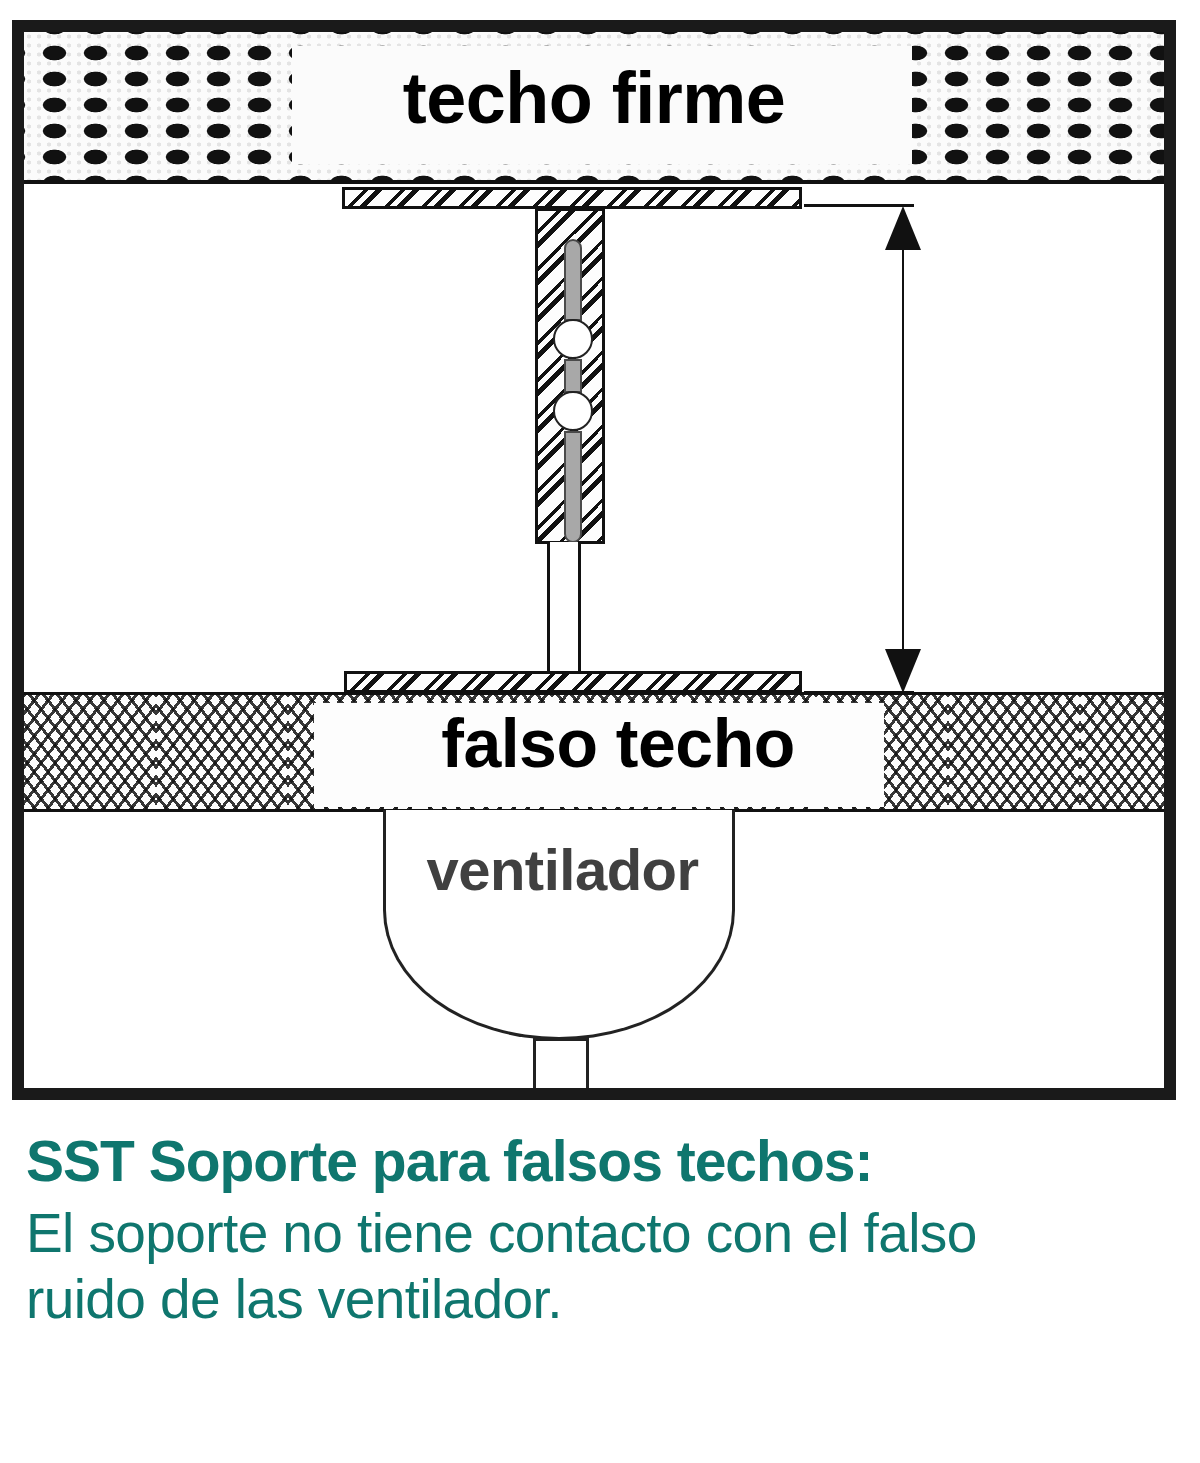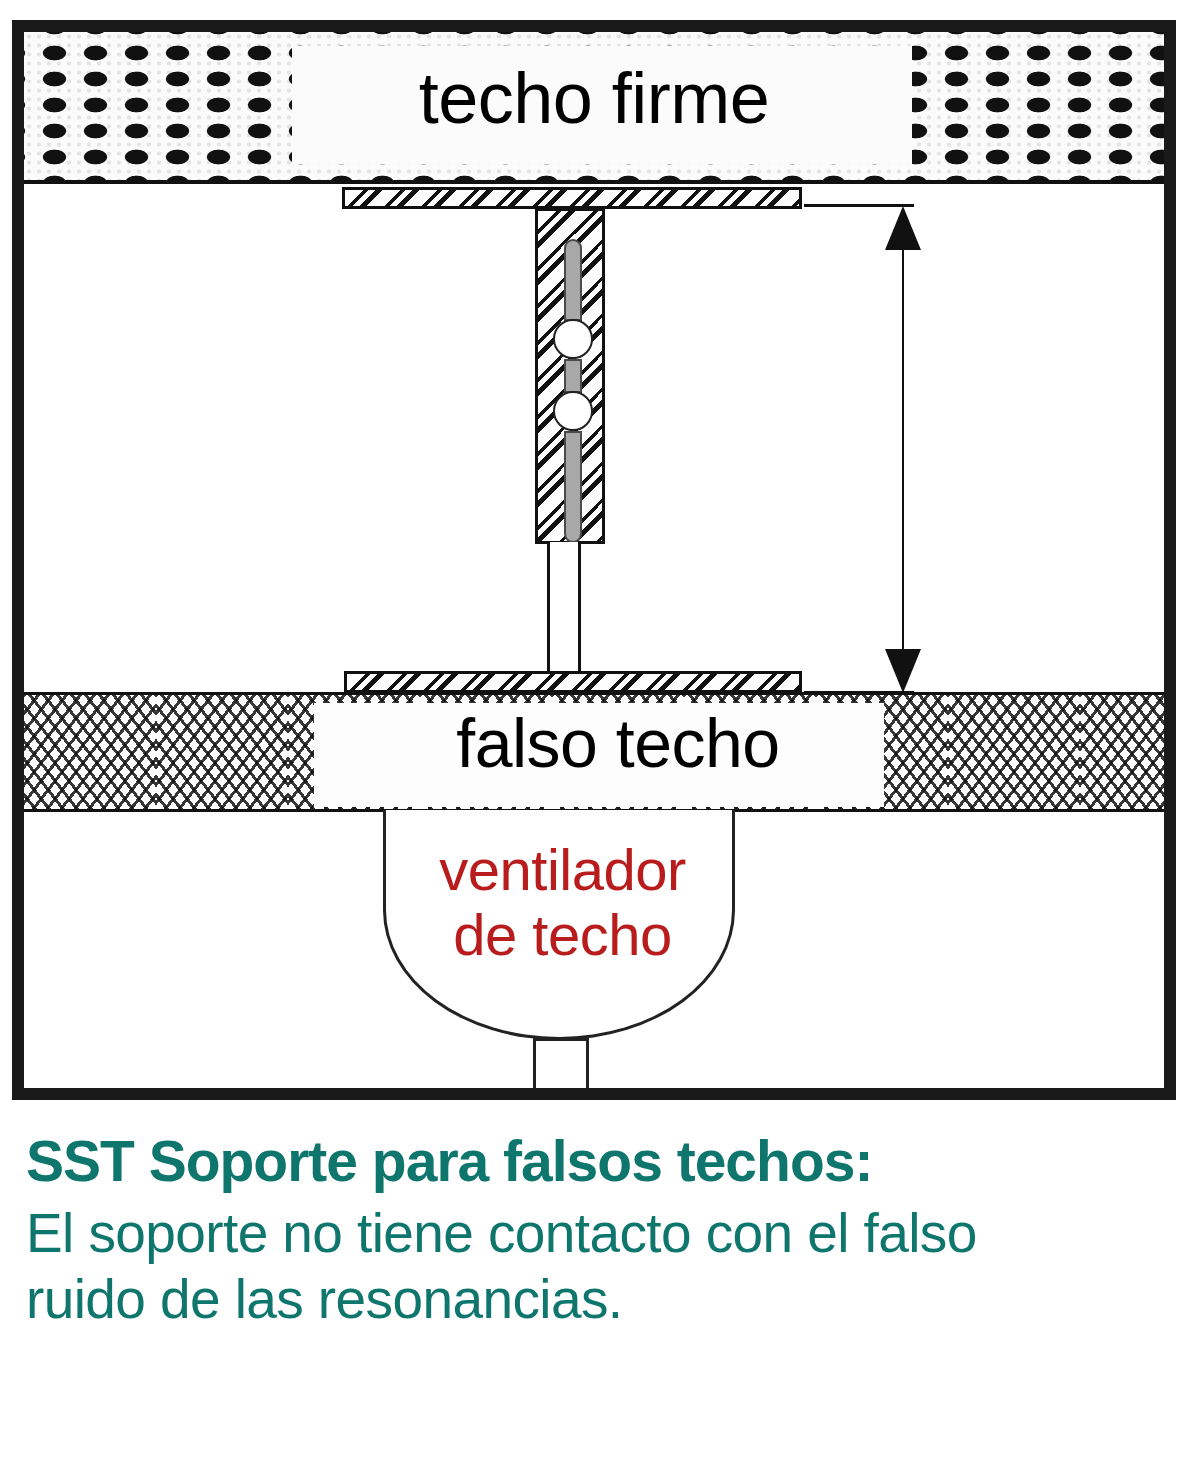--- a/index.html
+++ b/index.html
@@ -25,20 +25,21 @@
   
   .diagram-frame {
     position: absolute;
     left: 12px;
     top: 20px;
     width: 1164px;
     height: 1080px;
     box-sizing: border-box;
     border: 12px solid #1a1a1a;
     background: #ffffff;
+    font-weight: bold;
   }
 
   .diagram-inner {
     position: absolute;
     left: 0;
     top: 0;
     width: 1140px;
     height: 1056px;
     overflow: hidden;
     background: #ffffff;
@@ -306,21 +307,21 @@
     border: 3px solid #222;
     border-bottom: none;
     background: #ffffff;
   }
   .fan-label {
     position: absolute;
     left: 359px;
     top: 26px;
     width: 359px;
     text-align: center;
-    color: #b91c1c;
+    color: #404040;
   }
   .fan-label .ln {
     font-size: 58px;
     line-height: 1.12;
     white-space: nowrap;
     letter-spacing: -0.5px;
   }
 
   
   .caption {
@@ -388,28 +389,27 @@
       <div class="false-ceiling">
         <div class="fc-mask"></div>
         <div class="fc-label">falso techo</div>
       </div>
 
       <div class="room">
         <div class="fan-housing"></div>
         <div class="fan-stem"></div>
         <div class="fan-label">
           <div class="ln">ventilador</div>
-          <div class="ln">de techo</div>
         </div>
       </div>
 
     </div>
   </div>
 
   <div class="caption">
     <div class="caption-title">SST Soporte para falsos techos:</div>
     <div class="caption-body">
       <div class="ln">El soporte no tiene contacto con el falso</div>
-      <div class="ln">ruido de las resonancias.</div>
+      <div class="ln">ruido de las ventilador.</div>
     </div>
   </div>
 
 </div>
 
 </body></html>

